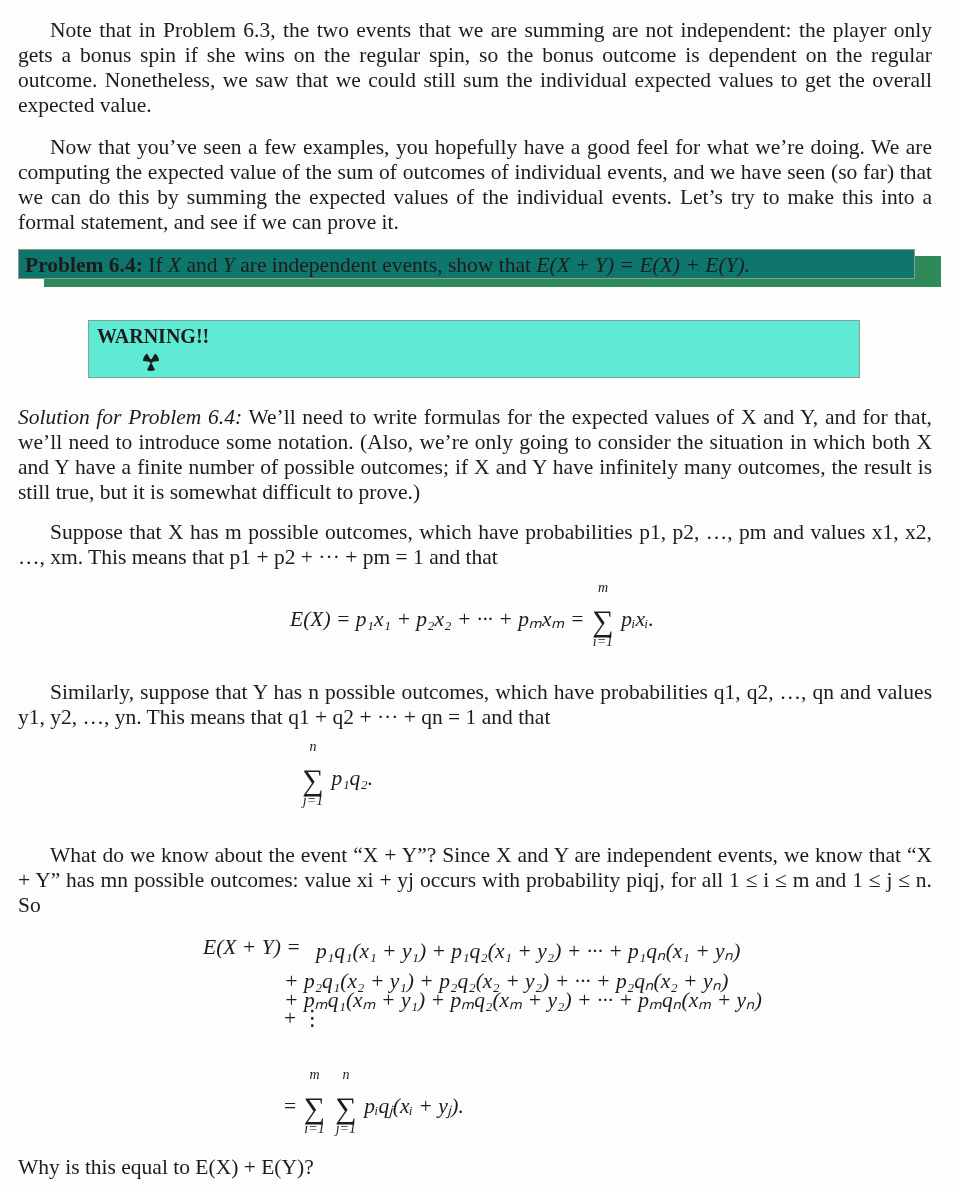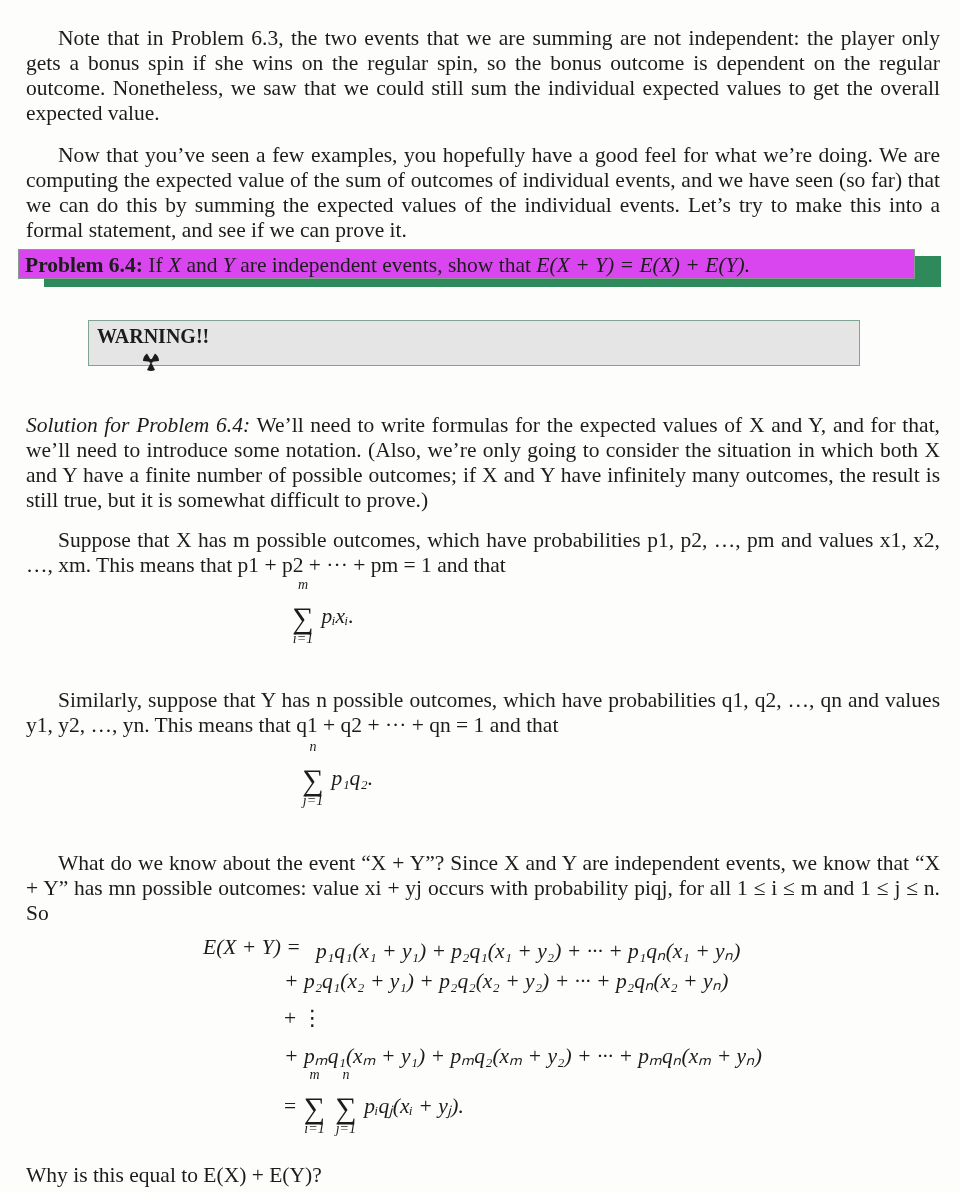--- a/index.html
+++ b/index.html
@@ -4,43 +4,43 @@
 <style>
   html, body { margin: 0; padding: 0; }
   body {
     width: 960px; height: 1192px; background: #fdfdfc; color: #1c1c1c;
     font-family: "DejaVu Serif", "Liberation Serif", serif;
     position: relative; overflow: hidden;
   }
   .page { position: absolute; left: 18px; top: 0; width: 914px; }
   .para {
     font-family: "Liberation Serif", serif; font-size: 21.5px; line-height: 25px;
-    text-align: justify; margin: 8px; position: absolute; left: 0; width: 914px;
+    text-align: justify; margin: 0; position: absolute; left: 0; width: 914px;
   }
   .para.indent { text-indent: 32px; }
   .it { font-style: italic; }
   .b { font-weight: bold; }
   .mv { font-style: italic; }
 
   
   .problem-shadow {
     position: absolute; left: 26px; top: 256px; width: 897px; height: 31px;
     background: #2f8a5b;
   }
   .problem-box {
     position: absolute; left: 0; top: 249px; width: 897px; height: 30px;
-    background: #d946ef; border: 1px solid #8a9a90;
+    background: #0f766e; border: 1px solid #8a9a90;
     font-family: "Liberation Serif", serif; font-size: 21.5px; line-height: 30px;
     padding-left: 6px; box-sizing: border-box;
   }
 
   
   .warning-box {
-    position: absolute; left: 70px; top: 320px; width: 772px; height: 46px;
-    background: #e5e5e5; border: 1px solid #7fa493; box-sizing: border-box;
+    position: absolute; left: 70px; top: 320px; width: 772px; height: 58px;
+    background: #5eead4; border: 1px solid #7fa493; box-sizing: border-box;
   }
   .warning-label {
     position: absolute; left: 8px; top: 2px; font-family: "Liberation Serif", serif;
     font-weight: bold; font-size: 20px; line-height: 26px;
   }
   .warning-icon { position: absolute; left: 52px; top: 30px; width: 20px; height: 20px; }
   .warning-text {
     position: absolute; left: 153px; top: 2px; width: 612px;
     font-family: "Liberation Serif", serif; font-size: 21.5px; line-height: 25px;
   }
@@ -86,20 +86,21 @@
   </div>
 
   <p class="para" style="top:405px;">
     <span class="it">Solution for Problem 6.4:</span>
     <span>We’ll need to write formulas for the expected values of X and Y, and for that, we’ll need to introduce some notation. (Also, we’re only going to consider the situation in which both X and Y have a finite number of possible outcomes; if X and Y have infinitely many outcomes, the result is still true, but it is somewhat difficult to prove.)</span>
   </p>
 
   <p class="para indent" style="top:520px;">Suppose that X has m possible outcomes, which have probabilities p1, p2, …, pm and values x1, x2, …, xm. This means that p1 + p2 + ··· + pm = 1 and that</p>
 
   <div class="eq" style="left:272px; top:603px;">
+    <span class="mv">E(X) = p₁x₁ + p₂x₂ + ··· + pₘxₘ =</span>
     <span class="sumblock">
       <span class="top">m</span>
       <span class="sig">∑</span>
       <span class="bot">i=1</span>
     </span>
     <span class="mv">pᵢxᵢ.</span>
   </div>
 
   <p class="para indent" style="top:680px;">Similarly, suppose that Y has n possible outcomes, which have probabilities q1, q2, …, qn and values y1, y2, …, yn. This means that q1 + q2 + ··· + qn = 1 and that</p>
 
@@ -111,29 +112,29 @@
     </span>
     <span class="mv">p₁q₂.</span>
   </div>
 
   <p class="para indent" style="top:843px;">What do we know about the event “X + Y”? Since X and Y are independent events, we know that “X + Y” has mn possible outcomes: value xi + yj occurs with probability piqj, for all 1 ≤ i ≤ m and 1 ≤ j ≤ n. So</p>
 
   <div class="eq" style="left:185px; top:935px;">
     <span class="mv">E(X + Y) =</span>
   </div>
   <div class="eq" style="left:298px; top:935px;">
-    <span class="mv">p₁q₁(x₁ + y₁) + p₂q₁(x₁ + y₂) + ··· + p₁qₙ(x₁ + yₙ)</span>
+    <span class="mv">p₁q₁(x₁ + y₁) + p₁q₂(x₁ + y₂) + ··· + p₁qₙ(x₁ + yₙ)</span>
   </div>
   <div class="eq" style="left:266px; top:965px;">
     <span class="mv">+ p₂q₁(x₂ + y₁) + p₂q₂(x₂ + y₂) + ··· + p₂qₙ(x₂ + yₙ)</span>
   </div>
   <div class="eq" style="left:266px; top:1005px;">
     <span>+ ⋮</span>
   </div>
-  <div class="eq" style="left:266px; top:1040px;">
+  <div class="eq" style="left:266px; top:984px;">
     <span class="mv">+ pₘq₁(xₘ + y₁) + pₘq₂(xₘ + y₂) + ··· + pₘqₙ(xₘ + yₙ)</span>
   </div>
   <div class="eq" style="left:266px; top:1090px;">
     <span>=</span>
     <span class="sumblock">
       <span class="top">m</span>
       <span class="sig">∑</span>
       <span class="bot">i=1</span>
     </span>
     <span class="sumblock">

